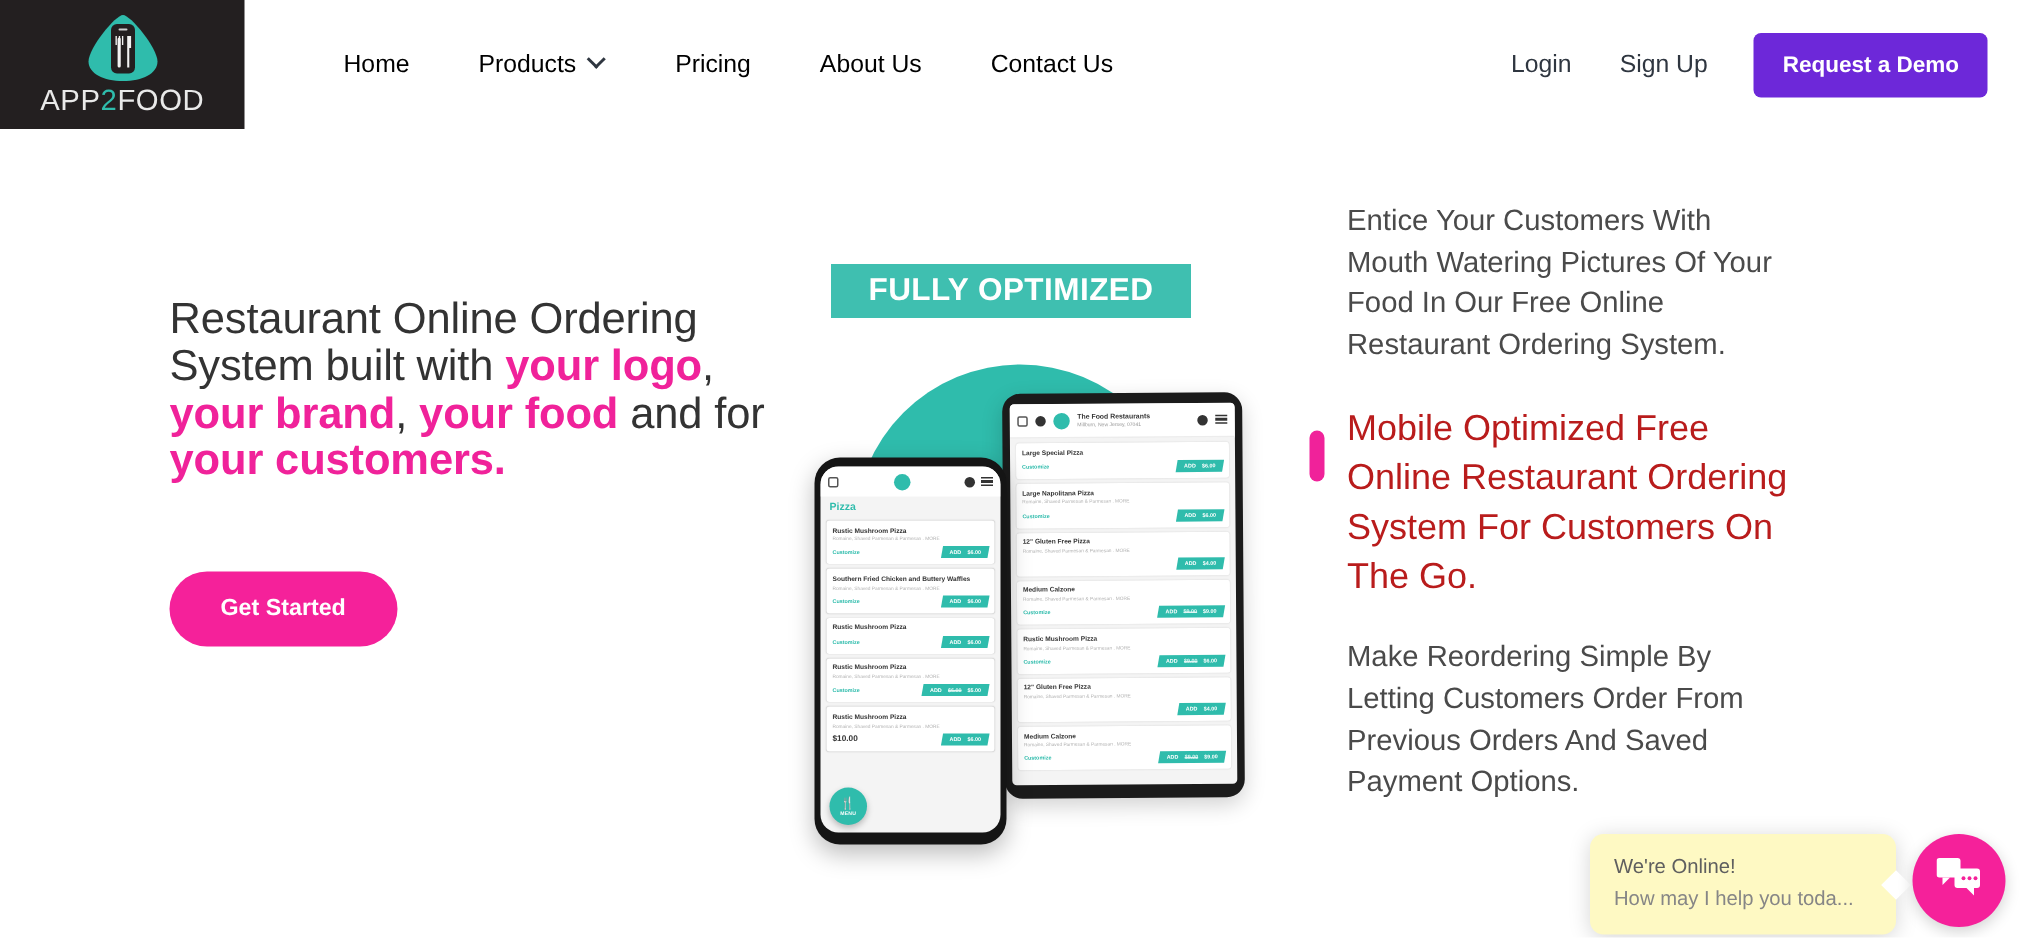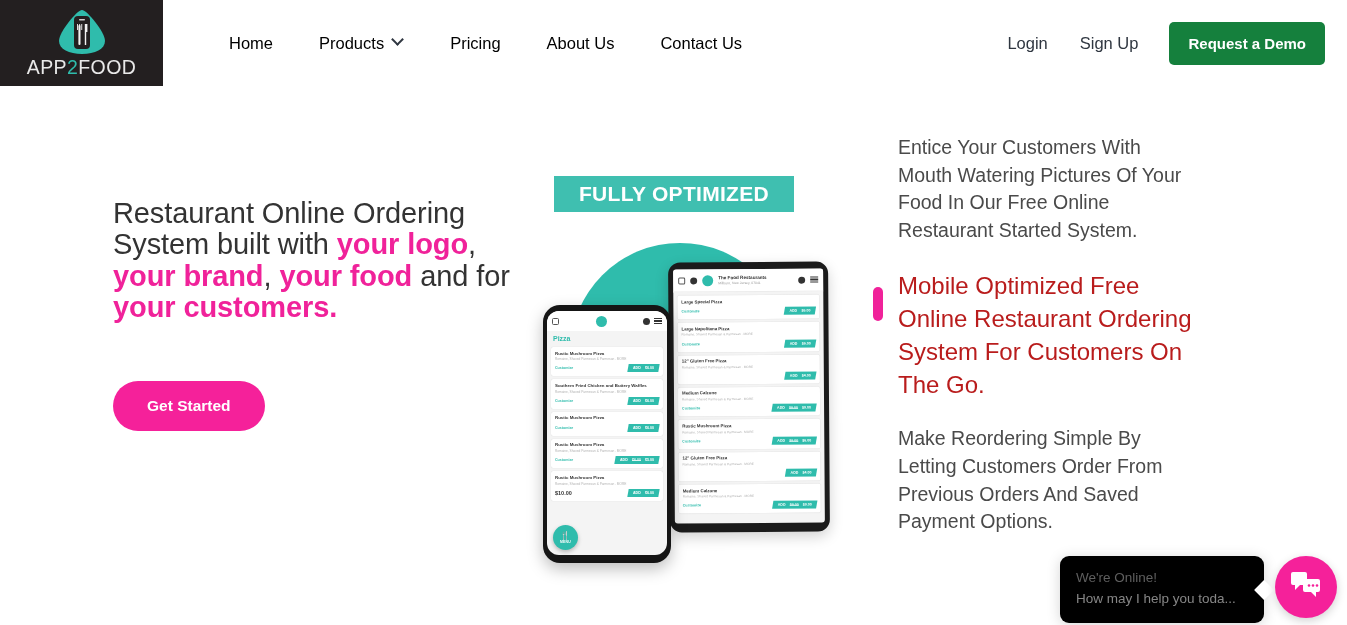--- a/index.html
+++ b/index.html
@@ -51,21 +51,21 @@
   .header-right {
     margin-left: auto; display: flex; align-items: center;
     gap: 0; padding-right: 22px;
   }
   .auth-link {
     font-size: 16.5px; color: #2f3640; padding: 0 16px; cursor: pointer;
     white-space: nowrap;
   }
   .demo-btn {
     margin-left: 15px;
-    background: #15803d; color: #fff;
+    background: #6d28d9; color: #fff;
     font-size: 15px; font-weight: bold;
     border-radius: 5px; border: none;
     padding: 13px 19px; cursor: pointer;
     font-family: "Liberation Sans", sans-serif;
     white-space: nowrap;
   }
 
   
   .hero-left {
     position: absolute; left: 113px; top: 198px; width: 400px;
@@ -164,21 +164,21 @@
   .rc-bar {
     position: absolute; left: 0; top: 18px;
     width: 10px; height: 34px; border-radius: 6px; background: #f0229a;
   }
   .rc-gap { height: 24px; }
 
   
   .chat-bubble {
     position: absolute; left: 1060px; top: 556px;
     width: 204px; padding: 12px 14px 13px 16px;
-    background: #000000; border-radius: 9px;
+    background: #fef9c3; border-radius: 9px;
     box-shadow: 0 2px 14px rgba(0,0,0,.17);
   }
   .chat-bubble:after {
     content: ""; position: absolute; right: -7px; top: 27px;
     width: 14px; height: 14px; background: #fff; transform: rotate(45deg);
   }
   .chat-l1 { font-size: 13.5px; color: #5f5f5f; line-height: 1.55; }
   .chat-l2 { font-size: 13.5px; color: #868686; line-height: 1.55; }
   .chat-fab {
     position: absolute; left: 1275px; top: 556px;
@@ -424,21 +424,21 @@
         <div class="menu-fab">
           <span class="fork-knife">🍴</span>
           <span>MENU</span>
         </div>
       </div>
     </div>
   </div>
 
   <div class="right-col">
     <div class="rc-item">
-      <div class="rc-text">Entice Your Customers With Mouth Watering Pictures Of Your Food In Our Free Online Restaurant Started System.</div>
+      <div class="rc-text">Entice Your Customers With Mouth Watering Pictures Of Your Food In Our Free Online Restaurant Ordering System.</div>
     </div>
     <div class="rc-gap"></div>
     <div class="rc-item active">
       <div class="rc-bar"></div>
       <div class="rc-text">Mobile Optimized Free Online Restaurant Ordering System For Customers On The Go.</div>
     </div>
     <div class="rc-gap"></div>
     <div class="rc-item">
       <div class="rc-text">Make Reordering Simple By Letting Customers Order From Previous Orders And Saved Payment Options.</div>
     </div>

